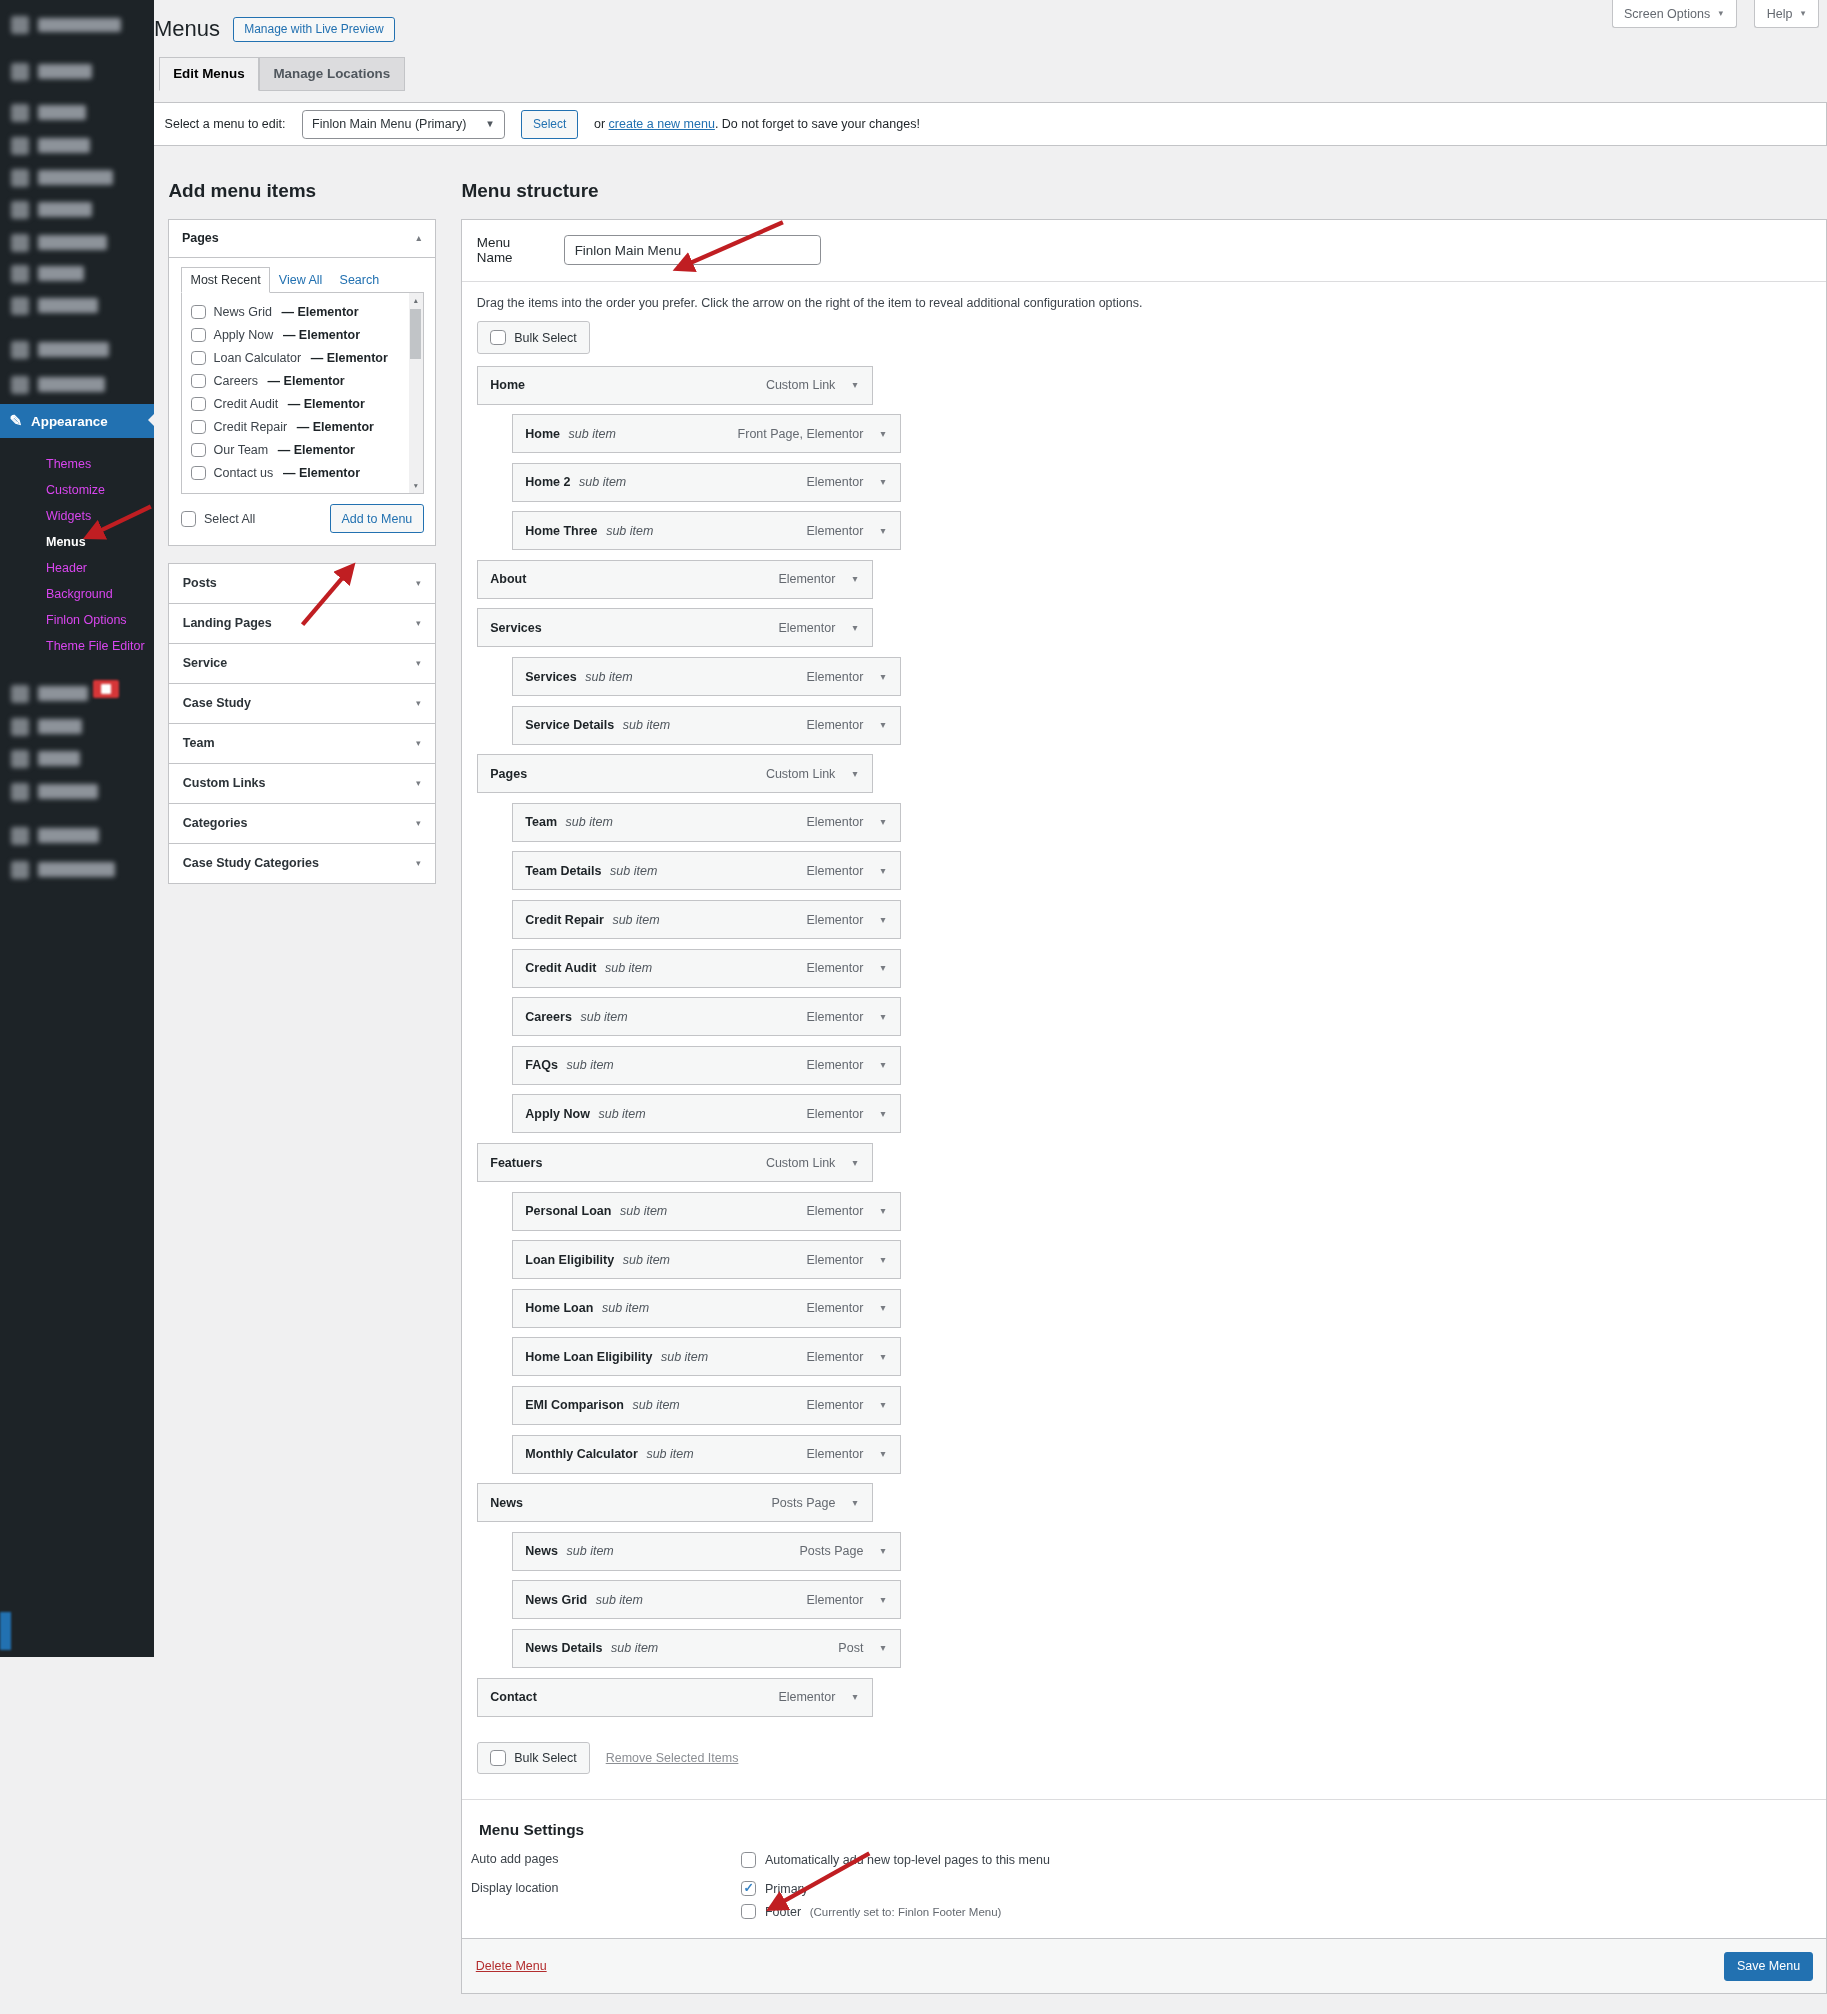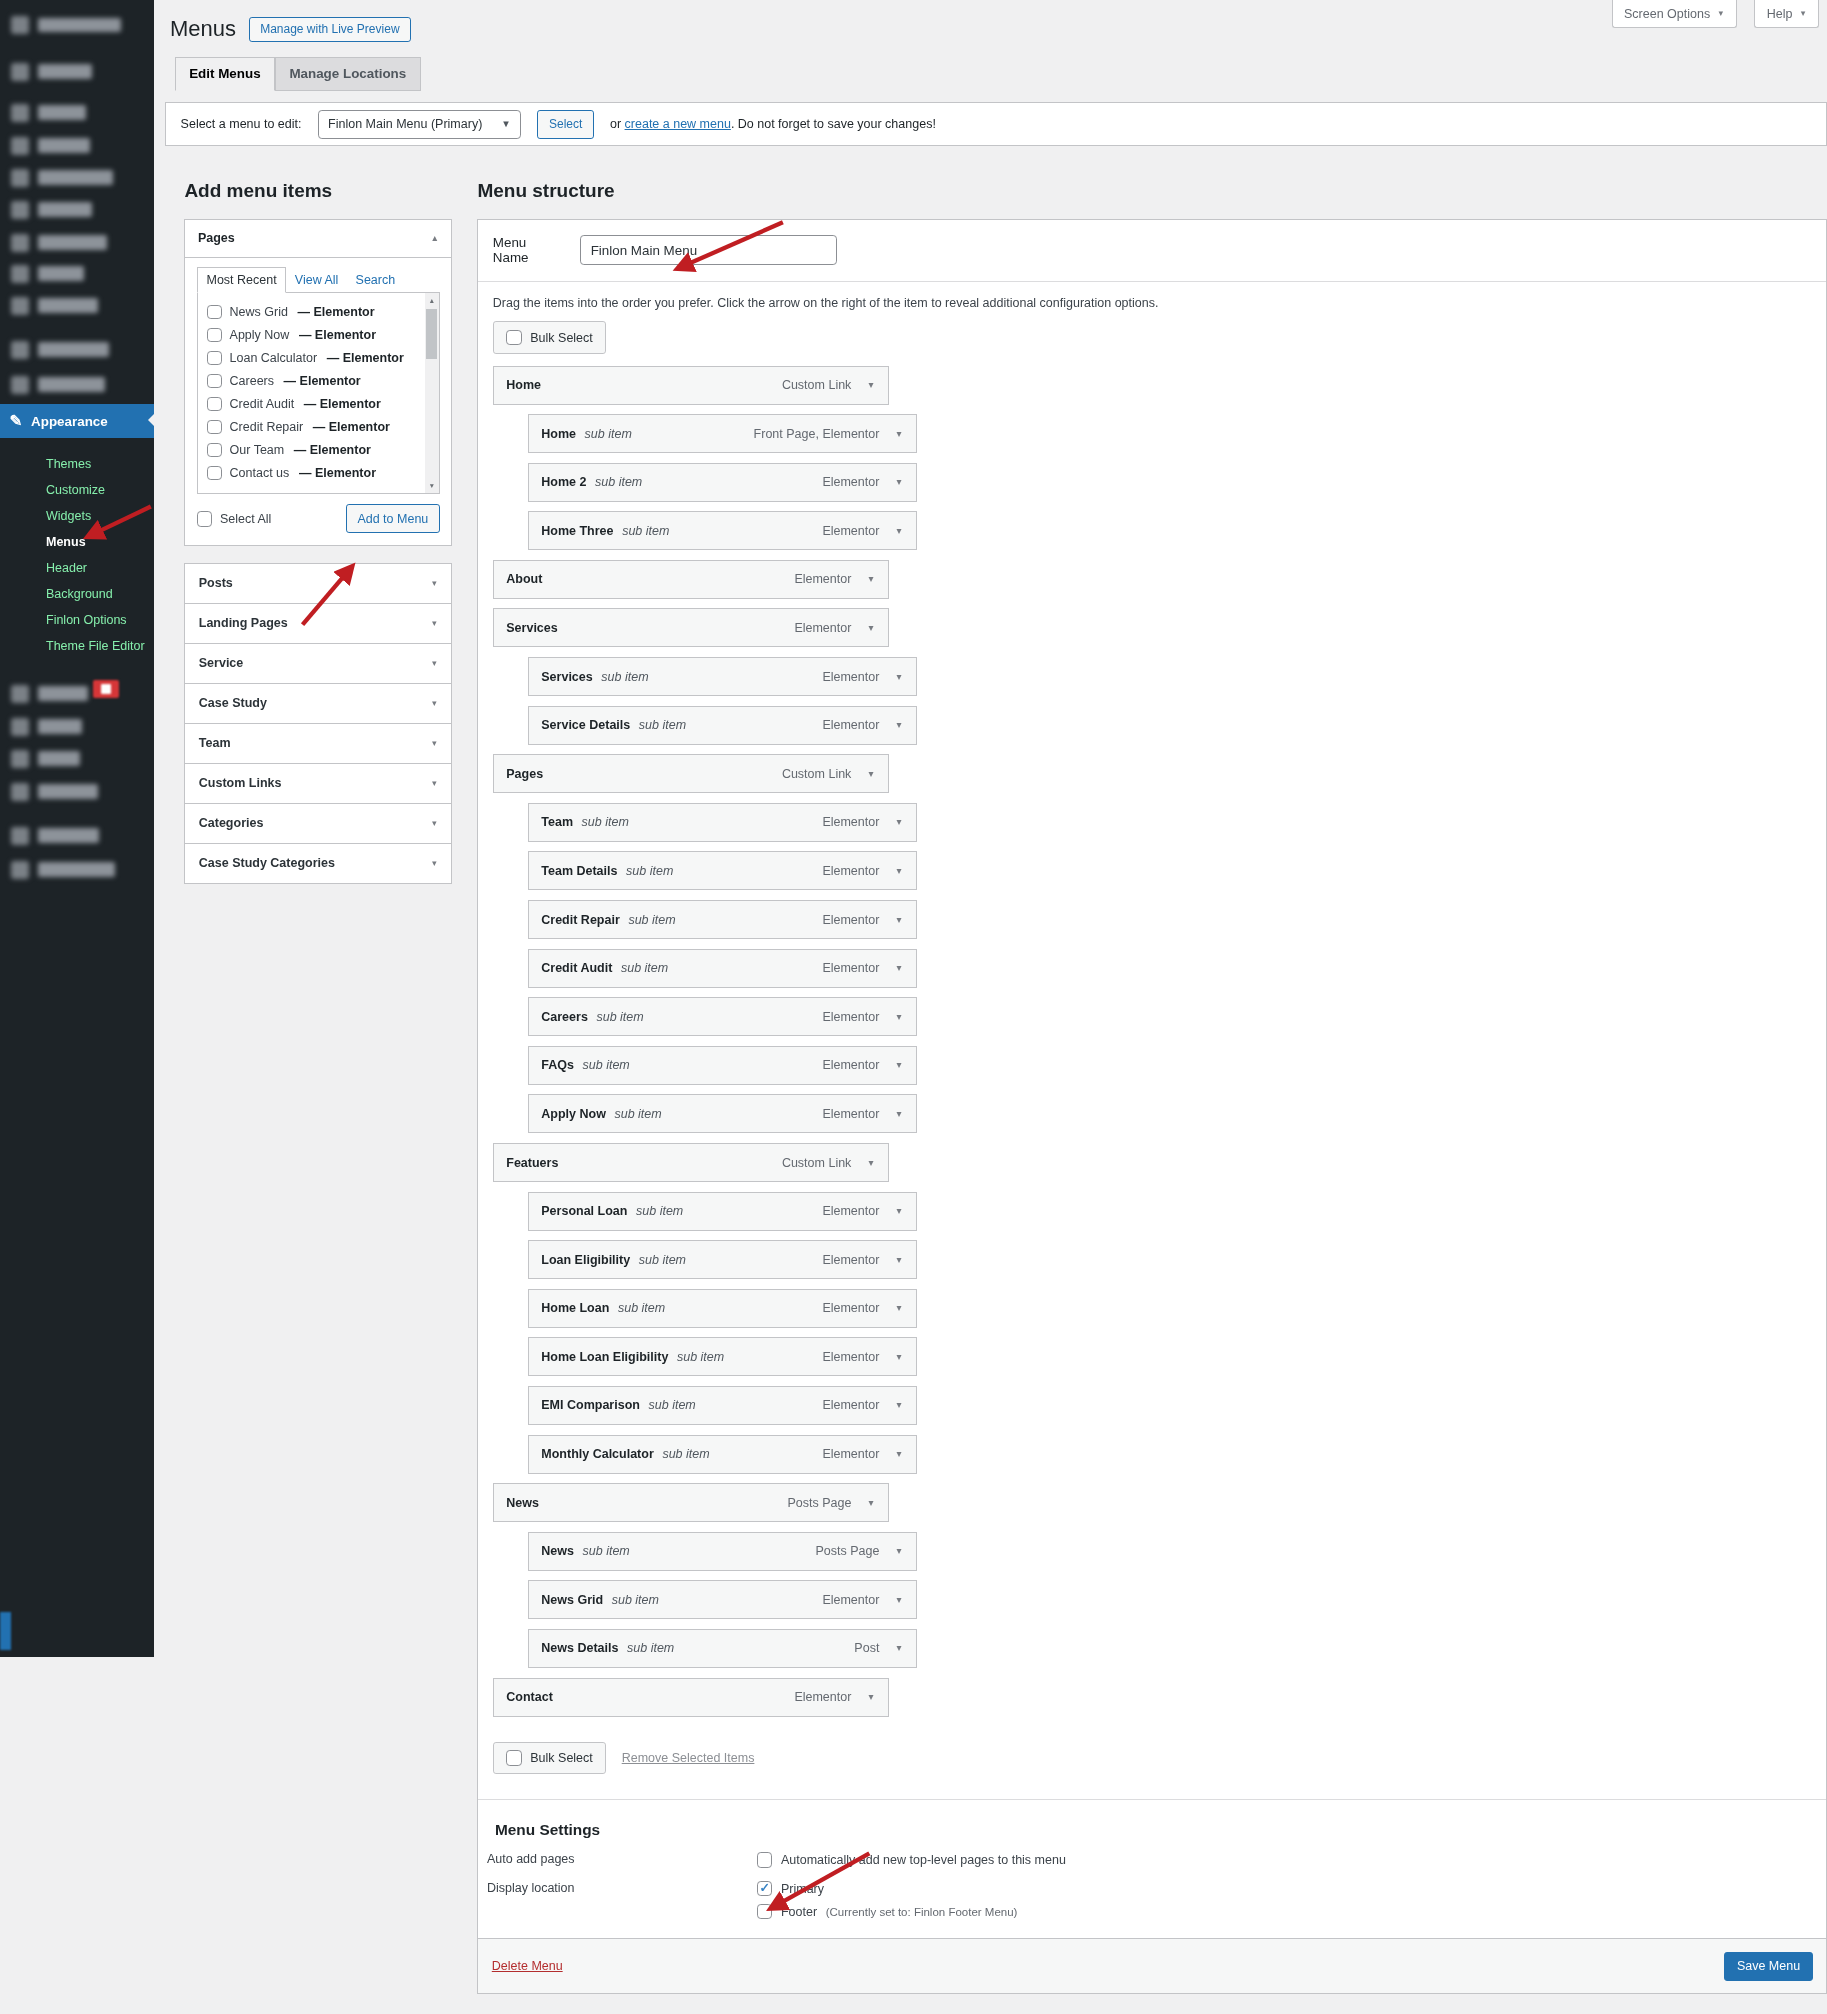--- a/index.html
+++ b/index.html
@@ -19,24 +19,24 @@
   .sb-blur{position:absolute;left:0;width:154px;height:23px;display:flex;align-items:center;gap:9.6px;padding-left:10.6px;filter:blur(2.9px)}
   .sb-blur .ic{width:18px;height:18px;background:#7b8187;border-radius:2.9px;flex:none}
   .sb-blur i{display:block;height:14.4px;background:#8d939a;border-radius:1.9px}
   .sb-badge{position:absolute;left:93px;top:680px;width:26px;height:18px;background:var(--update-badge,#d63638);border-radius:1.9px;display:flex;align-items:center;justify-content:center;filter:blur(1px)}
   .sb-badge i{width:9.6px;height:9.6px;background:#fff;border-radius:1px;display:block}
   .sb-bluebox{position:absolute;left:0;top:1612px;width:10.6px;height:38px;background:var(--accent,#2271b1);filter:blur(1px)}
   .appearance{position:absolute;left:0;top:404px;width:154px;height:34px;background:var(--accent,#2271b1);color:#fff;display:flex;align-items:center;gap:8.6px;padding-left:9.6px;font-size:13.4px;font-weight:600}
   .appearance .notch{position:absolute;right:-1px;top:50%;margin-top:-7.7px;width:0;height:0;border:7.7px solid transparent;border-right-color:#f0f0f1}
   .ap-icon{font-size:15.4px;line-height:1;transform:rotate(0deg)}
   .sb-submenu{position:absolute;left:0;top:445px;width:154px;padding:6.7px 0 11.5px;display:flex;flex-direction:column}
-  .sb-sub{padding:5.8px 7.7px 5.8px 46px;color:#86efac;font-size:12.5px;line-height:14.4px;text-decoration:none}
+  .sb-sub{padding:5.8px 7.7px 5.8px 46px;color:#d946ef;font-size:12.5px;line-height:14.4px;text-decoration:none}
   .sb-sub.current{color:#fff;font-weight:700}
   
-  .content{position:absolute;left:154px;top:0;right:0;bottom:0;padding-left:16px}
+  .content{position:absolute;left:154px;top:0;right:0;bottom:0;padding-left:0}
   .meta-tab{position:absolute;top:0;height:28px;background:#fff;border:1px solid #c3c4c7;border-top:none;border-radius:0 0 2.9px 2.9px;display:flex;align-items:center;gap:6.7px;padding:0 11.5px;font-size:12.5px;color:#646970;cursor:pointer}
   .caret{font-size:7.7px;color:#787c82;line-height:1}
   .caret-up{font-size:8.6px;color:#787c82;line-height:1}
   .title-row{display:flex;align-items:center;gap:12.5px;padding-top:15.4px}
   h1.page-title{font-size:22px;font-weight:400;color:#1d2327;margin:0;line-height:28px}
   .btn-secondary{display:inline-flex;align-items:center;justify-content:center;background:#f6f7f7;border:1px solid var(--accent,#2271b1);color:var(--accent,#2271b1);border-radius:2.9px;padding:0 10.6px;height:25px;font-size:12px;cursor:pointer;white-space:nowrap}
   .nav-tabs{display:flex;margin-top:13.4px;margin-left:4.8px}
   .nav-tab{padding:0 13.4px;height:34px;display:flex;align-items:center;border:1px solid #c3c4c7;background:#dcdcde;color:#50575e;font-weight:600;font-size:13.4px;margin-right:0;cursor:pointer}
   .nav-tab.active{background:#f0f0f1;border-bottom-color:#f0f0f1;color:#000}
   .manage-bar{margin-top:11.5px;margin-left:-4.8px;background:#fff;border:1px solid #c3c4c7;height:44px;display:flex;align-items:center;gap:16px;padding:0 14.4px;color:#1d2327}

